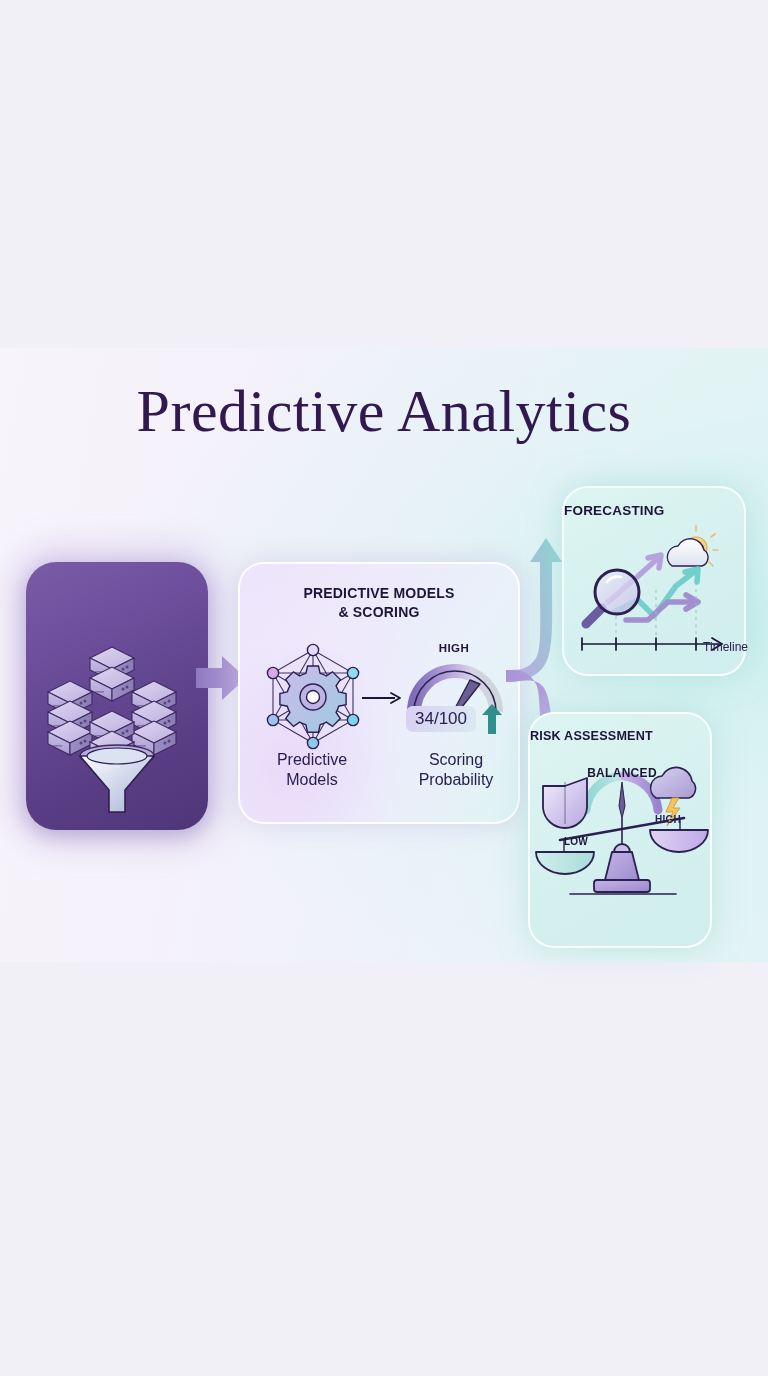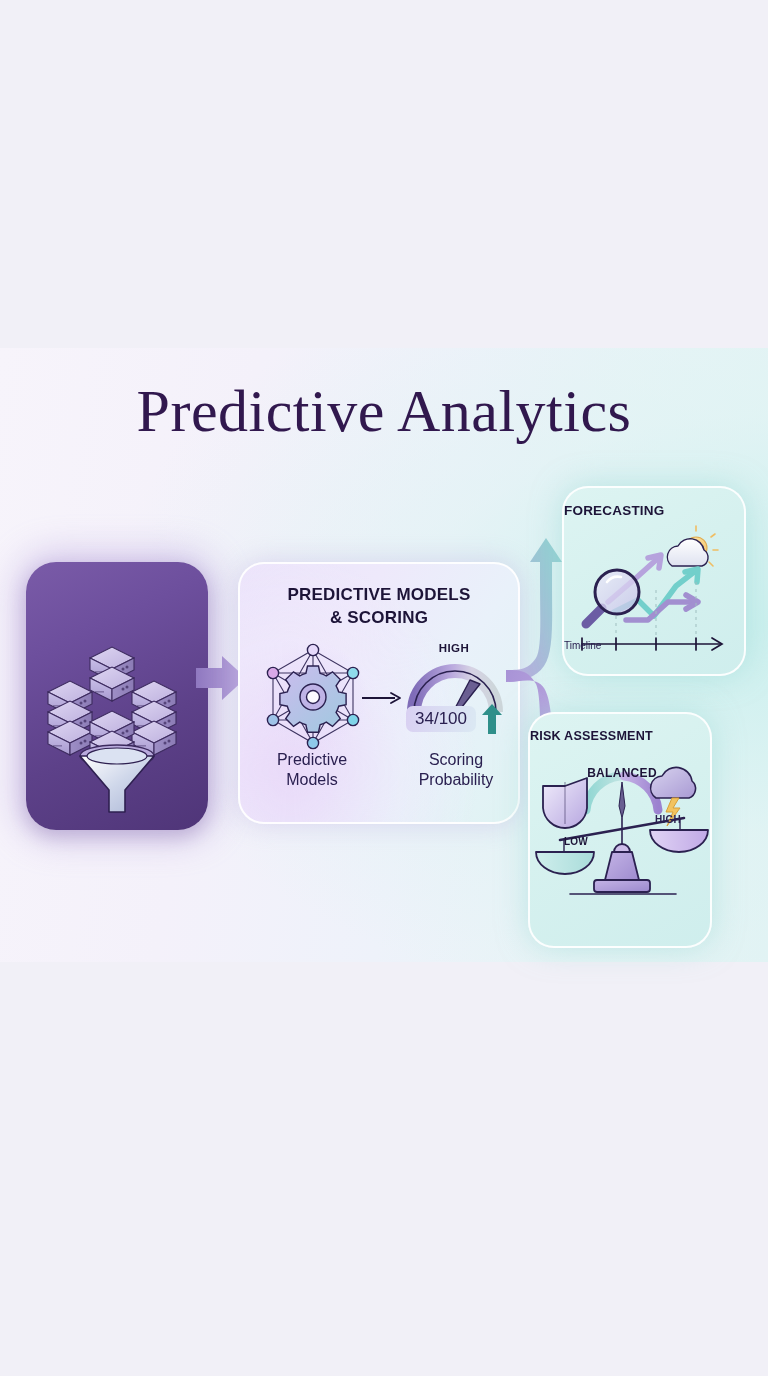--- a/index.html
+++ b/index.html
@@ -54,21 +54,21 @@
     left:238px; top:562px; width:282px; height:262px;
     background:
       radial-gradient(90% 110% at 18% 80%, rgba(233,216,249,.9) 0%, rgba(240,232,252,.4) 45%, rgba(0,0,0,0) 75%),
       linear-gradient(125deg,#ece4fb 0%, #eee9fb 32%, #e9f1fa 62%, #dff3f3 100%);
     border:2.5px solid rgba(255,255,255,.92);
     box-shadow:0 0 26px rgba(190,175,225,.45);
   }
   #card-models .card-title {
     position:absolute; left:0; top:20px; width:100%;
     text-align:center; color:#1d1438;
-    font-size:17px; font-weight:bold; letter-spacing:.2px; line-height:1.35;
+    font-size:14px; font-weight:bold; letter-spacing:.2px; line-height:1.35;
   }
 
   
   .card-mint {
     background:linear-gradient(150deg,#ddf4f2 0%, #d6f1ef 45%, #cfeeed 100%);
     border:2.5px solid rgba(255,255,255,.9);
     box-shadow:0 0 30px rgba(150,215,212,.5);
   }
   #card-forecast { left:562px; top:486px; width:184px; height:190px; }
   #card-risk     { left:528px; top:712px; width:184px; height:236px; }
@@ -308,21 +308,21 @@
       <path d="M52 92 V118 M92 66 V118 M132 58 V118"></path>
     </g>
 
     <g stroke="#1d1438" stroke-width="1.7" stroke-linecap="round">
       <path d="M18 120 H156"></path>
       <path d="M18 114 V126 M52 114 V126 M92 114 V126 M132 114 V126"></path>
       <path d="M148 114 L158 120 L148 126" fill="none"></path>
     </g>
   </svg>
 
-  <div style="position:absolute;left:0;top:152px;width:184px;text-align:left;color:#2a2050;font-size:10px;">Timeline</div>
+  <div style="position:absolute;left:0;top:152px;width:184px;text-align:right;color:#2a2050;font-size:12px;">Timeline</div>
 </div>
 
 <div class="card card-mint" id="card-risk">
   <div class="card-title">RISK ASSESSMENT</div>
 
   <svg width="184" height="160" viewBox="0 0 184 160" style="position:absolute;left:0;top:34px;">
     <defs>
       <linearGradient id="shG" x1="0" y1="0" x2="1" y2="1">
         <stop offset="0" stop-color="#f0ecfb"></stop>
           <stop offset="1" stop-color="#b7a7e0"></stop>

